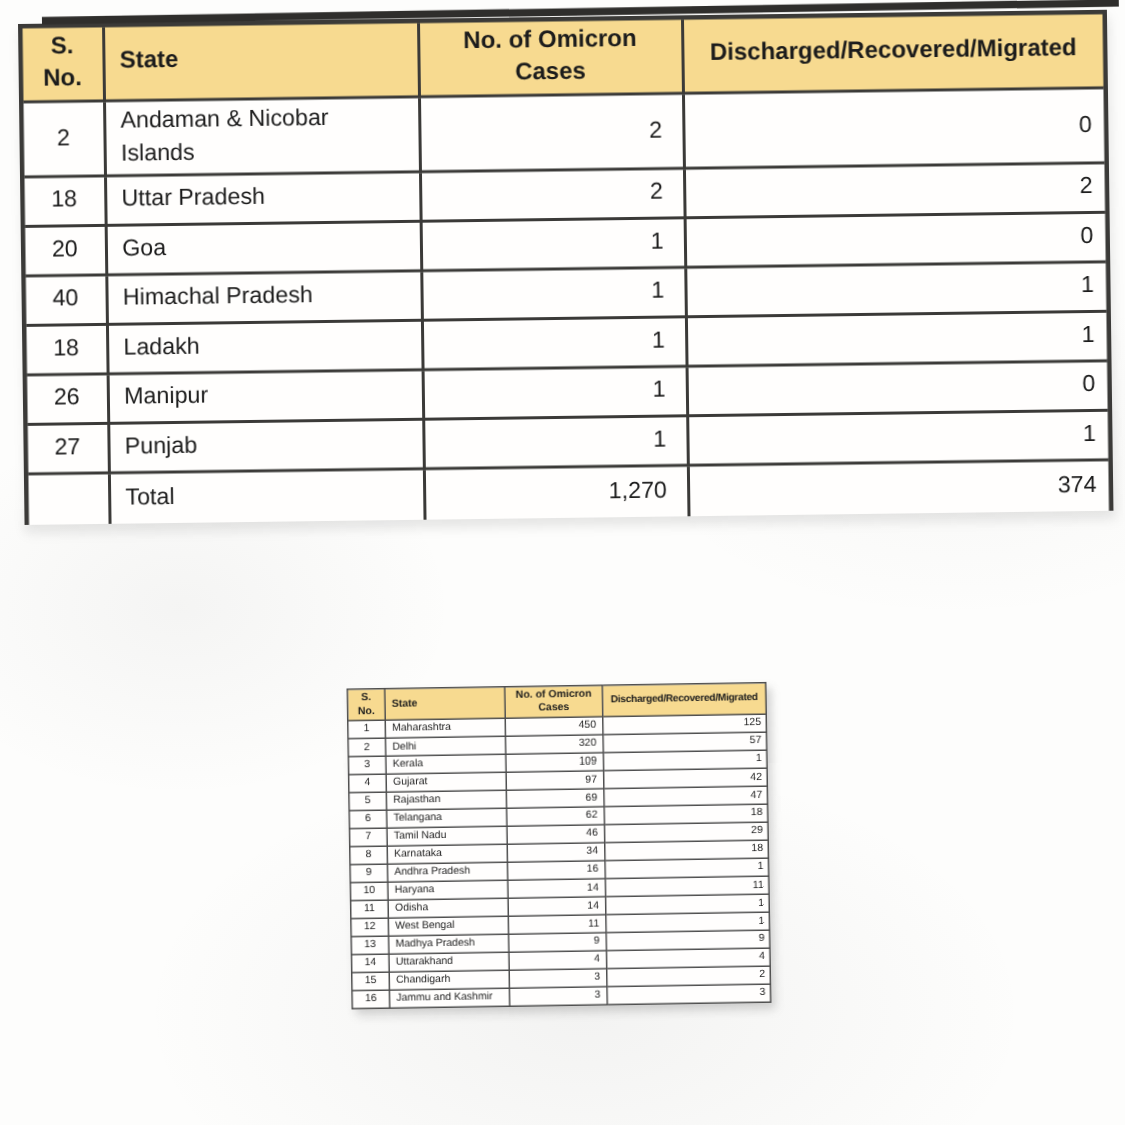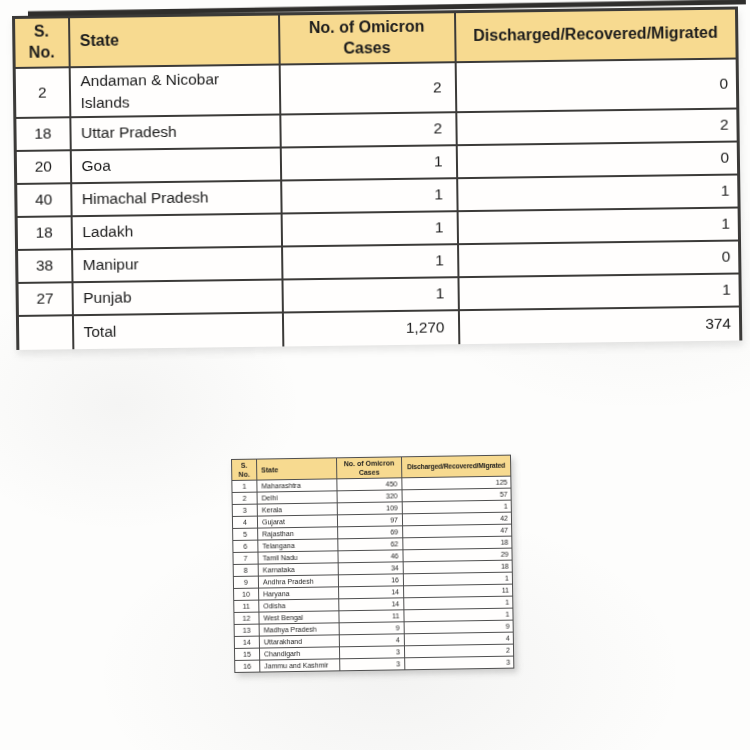--- a/index.html
+++ b/index.html
@@ -116,21 +116,21 @@
         <td class="c-cases">1</td>
         <td class="c-disch">1</td>
       </tr>
       <tr>
         <td class="c-sno">18</td>
         <td class="c-state">Ladakh</td>
         <td class="c-cases">1</td>
         <td class="c-disch">1</td>
       </tr>
       <tr>
-        <td class="c-sno">38</td>
+        <td class="c-sno">26</td>
         <td class="c-state">Manipur</td>
         <td class="c-cases">1</td>
         <td class="c-disch">0</td>
       </tr>
       <tr>
         <td class="c-sno">27</td>
         <td class="c-state">Punjab</td>
         <td class="c-cases">1</td>
         <td class="c-disch">1</td>
       </tr>

